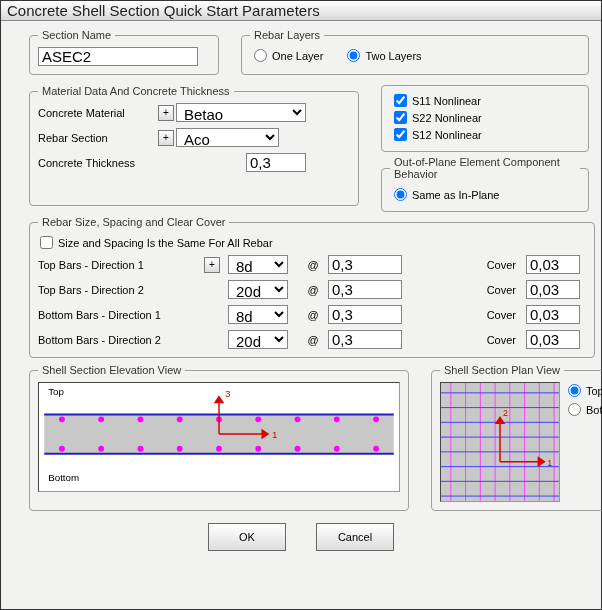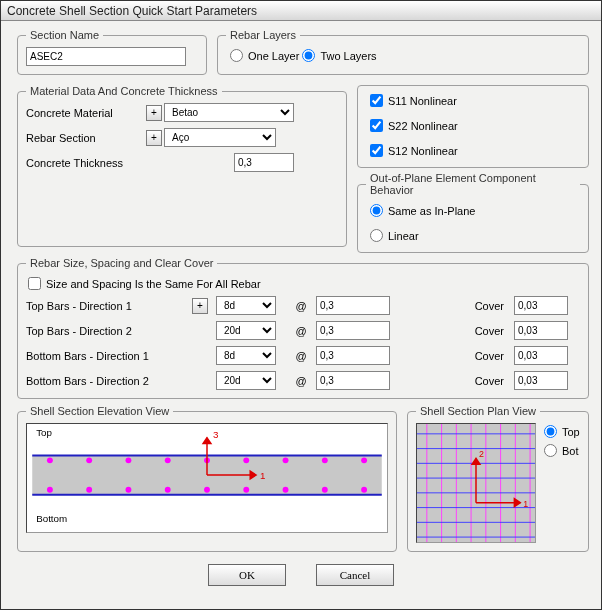--- a/index.html
+++ b/index.html
@@ -19,63 +19,63 @@
     border: 1px solid #333;
     background: linear-gradient(#f5f5f5,#eee);
     display: flex;
     flex-direction: column;
   }
   .titlebar {
     height: 20px;
     background: linear-gradient(#fff,#d8d8d8);
     border-bottom: 1px solid #888;
     padding: 2px 6px;
-    font-size: 12px;
+    font-size: 15px;
     color: #222;
     display: flex;
     align-items: center;
   }
   .content {
     flex: 1;
     padding: 8px 12px 6px 12px;
     background: #f2f2f0;
   }
   fieldset {
     border: 1px solid #9f9f9f;
     border-radius: 4px;
     padding: 6px 8px 8px 8px;
-    margin: 0 0 6px 4px;
+    margin: 0 0 6px 16px;
     font-size: 11px;
     background: transparent;
   }
   legend {
     padding: 0 4px;
     color: #333;
     background: #f2f2f0;
   }
   .row1 {
     display: flex;
     gap: 6px;
     margin-bottom: 4px;
   }
   .row1 .sectionname { flex: 0 0 190px; }
   .row1 .rebarlayers { flex: 1; }
   .row1 .units { flex: 0 0 115px; }
   input[type=text], select {
     font-family: Tahoma, Arial, sans-serif;
-    font-size: 10px;
+    font-size: 15px;
     border: 1px solid #848484;
     background: #fff;
     padding: 1px 3px;
     height: 19px;
   }
   select { height: 19px; }
   .layers-inline {
     display: flex;
-    gap: 3px;
+    gap: 24px;
     align-items: flex-start;
     padding: 2px 4px;
   }
   label.radio, label.check {
     display: flex;
     align-items: center;
     gap: 5px;
     cursor: default;
   }
   input[type=radio], input[type=checkbox] {
@@ -98,21 +98,21 @@
   .plusbtn {
     width: 16px; height: 16px;
     border: 1px solid #7a7a7a;
     background: linear-gradient(#fff,#ddd);
     font-size: 10px;
     line-height: 13px;
     text-align: center;
     cursor: default;
   }
   .behav fieldset { margin-bottom:0; }
-  .behav .cbcol { display:flex; flex-direction:column; gap:12px; padding:2px 4px;}
+  .behav .cbcol { display:flex; flex-direction:column; gap:4px; padding:2px 4px;}
   .rebar-size .optrow {
     margin: 2px 2px 6px 2px;
   }
   .bars-grid {
     display: grid;
     grid-template-columns: 160px 18px 70px 18px 80px 60px 40px 60px;
     column-gap: 6px;
     row-gap: 6px;
     align-items: center;
   }
@@ -148,24 +148,24 @@
     gap:6px;
     padding-top:2px;
   }
   .footer-btns {
     display:flex;
     justify-content:center;
     gap:30px;
     padding: 6px 0 0 0;
   }
   button.dlg {
-    font-family: Liberation Serif, serif;
+    font-family: Liberation Sans, sans-serif;
     font-size: 11px;
     min-width: 78px;
-    height: 22px;
+    height: 28px;
     border: 1px solid #666;
     background: linear-gradient(#fff,#ddd);
     cursor: default;
   }
 </style>
 </head>
 <body>
 
 <div class="window">
   <div class="titlebar">
@@ -198,21 +198,21 @@
     <div class="row2">
       <fieldset class="matdata">
         <legend>Material Data And Concrete Thickness</legend>
         <div class="matgrid">
           <span>Concrete Material</span>
           <div class="plusbtn">+</div>
           <select style="width:130px"><option>Betao</option></select>
 
           <span>Rebar Section</span>
           <div class="plusbtn">+</div>
-          <select style="width:112px"><option>Aço</option></select>
+          <select style="width:103px"><option>Aço</option></select>
 
           <span>Concrete Thickness</span>
           <span></span>
           <input type="text" style="width: 60px; margin-left: 70px;" value="0,3">
         </div>
       </fieldset>
 
       <div class="behav">
         <fieldset>
           <div class="cbcol">
@@ -229,24 +229,20 @@
                 <span>S12 Nonlinear</span>
               </label>
           </div>
         </fieldset>
         <fieldset>
           <legend>Out-of-Plane Element Component Behavior</legend>
           <div class="cbcol">
             <label class="radio">
                 <input type="radio" name="oop" checked="" style="">
                 <span>Same as In-Plane</span>
-              </label>
-            <label class="radio">
-                <input type="radio" name="oop" style="">
-                <span>Linear</span>
               </label>
           </div>
         </fieldset>
       </div>
     </div>
 
     <fieldset class="rebar-size">
       <legend>Rebar Size, Spacing and Clear Cover</legend>
       <div class="optrow">
         <label class="check">

